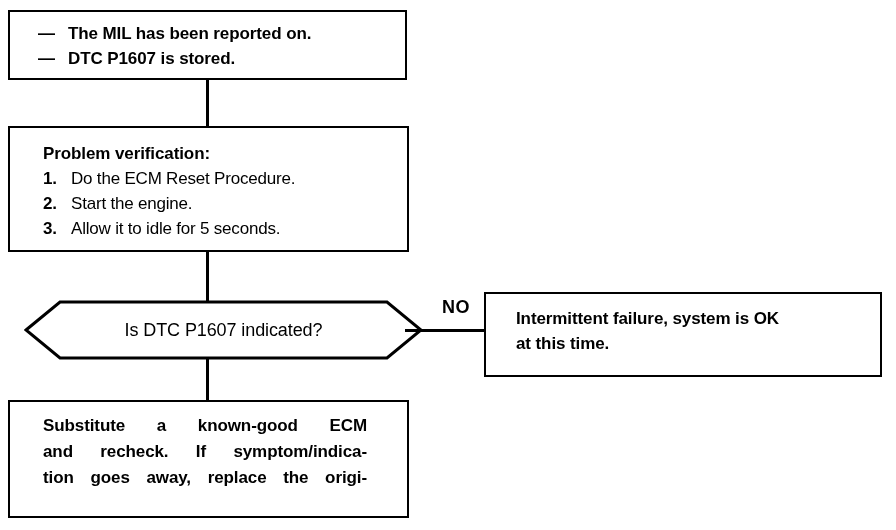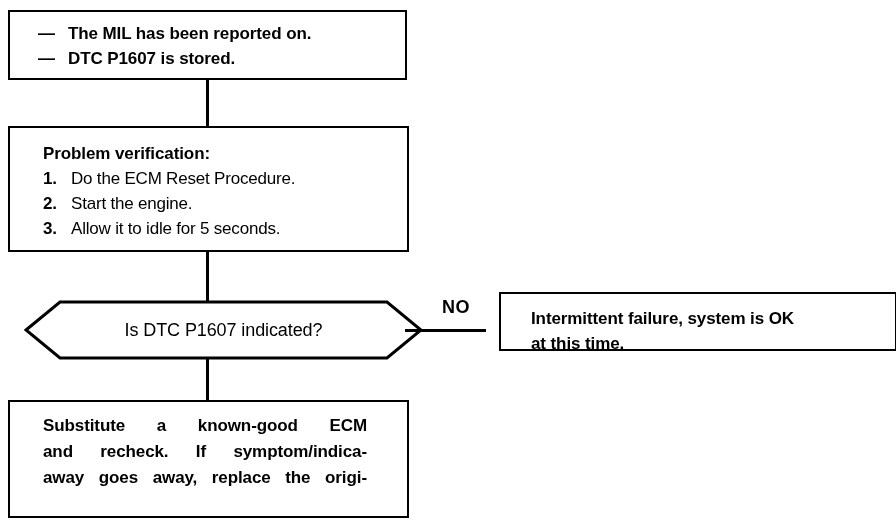--- a/index.html
+++ b/index.html
@@ -137,24 +137,24 @@
     display: flex;
     align-items: center;
     justify-content: center;
     font-size: 18px;
     font-weight: normal;
     letter-spacing: -0.1px;
   }
 
   
   #intermittent-box {
-    left: 499px;
+    left: 484px;
     top: 292px;
     width: 398px;
-    height: 59px;
+    height: 85px;
     padding: 12px 0 0 0;
   }
   .result-line {
     font-size: 17px;
     font-weight: bold;
     line-height: 25px;
     margin-left: 30px;
     letter-spacing: -0.1px;
   }
 
@@ -244,21 +244,21 @@
         <span class="w">known-good</span>
         <span class="w">ECM</span>
       </div>
     <div class="subst-line" id="subst-line-1">
         <span class="w">and</span>
         <span class="w">recheck.</span>
         <span class="w">If</span>
         <span class="w">symptom/indica-</span>
       </div>
     <div class="subst-line" id="subst-line-2">
-        <span class="w">away</span>
+        <span class="w">tion</span>
         <span class="w">goes</span>
         <span class="w">away,</span>
         <span class="w">replace</span>
         <span class="w">the</span>
         <span class="w">origi-</span>
       </div>
   </div>
 
 </div>
 

